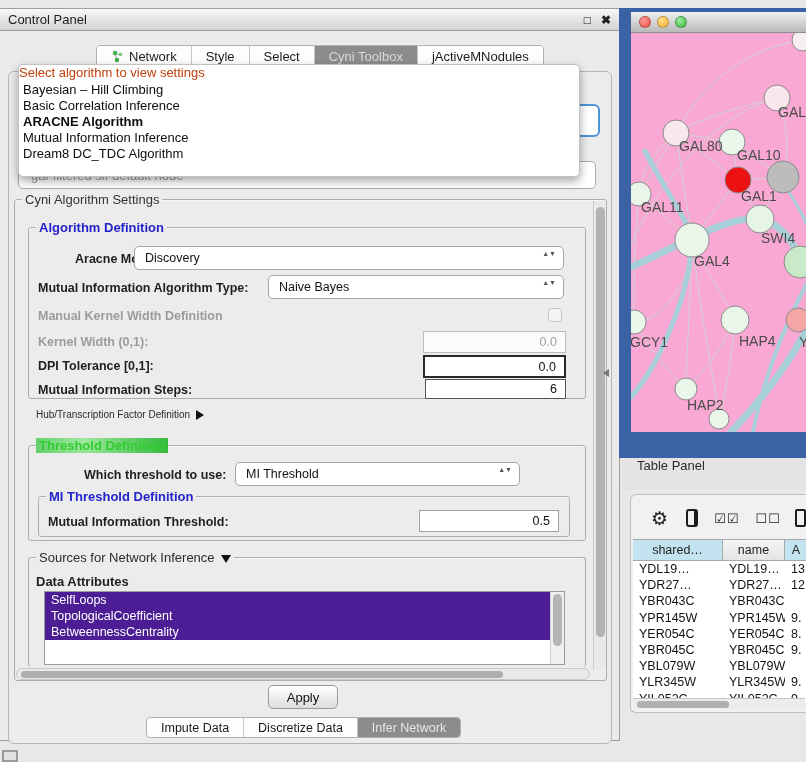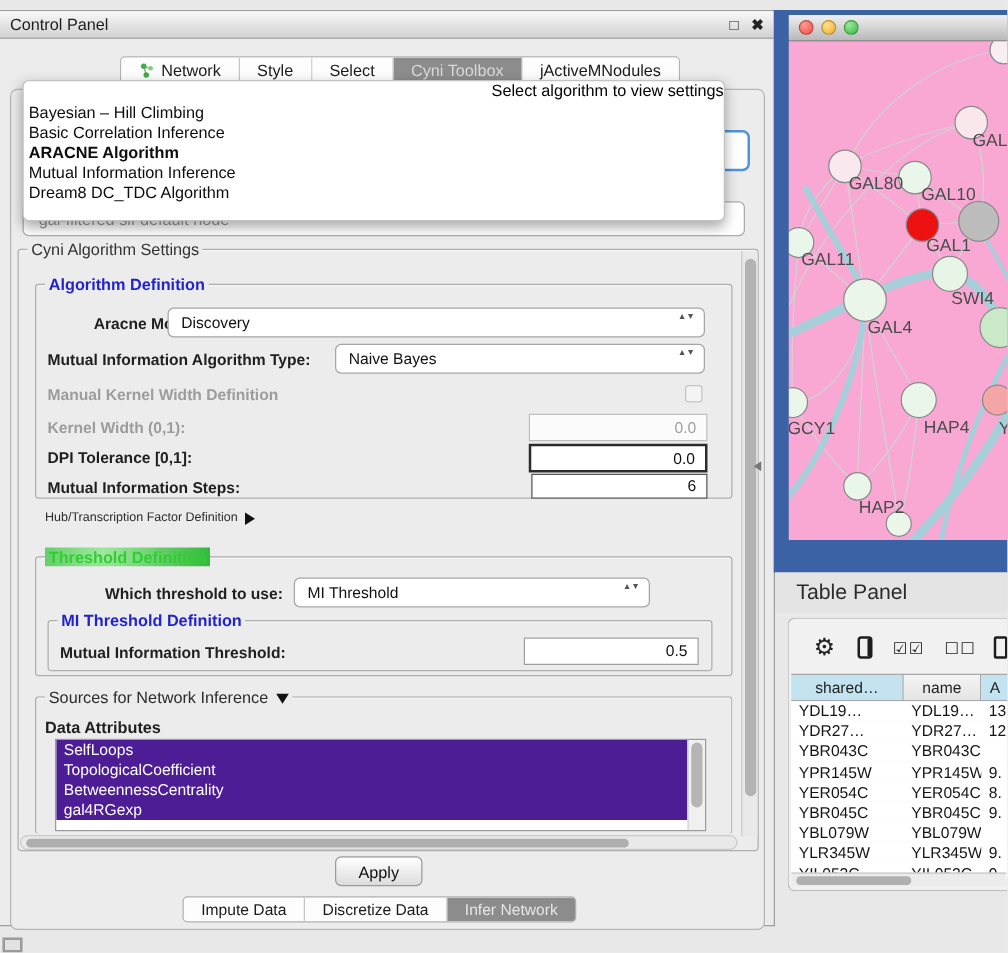--- a/index.html
+++ b/index.html
@@ -34,21 +34,21 @@
     border:2px solid #4f93d8; border-radius:6px; z-index:10; }
   
   #network-combo { left:18px; top:152px; width:578px; height:28px; background:#fff;
     border:1px solid #ababab; border-radius:5px; z-index:5; font-size:13px; color:#9a9a9a;
     display:flex; align-items:center; padding:0 12px; }
 
   
   #algo-dropdown { left:18px; top:55px; width:562px; height:113px; background:#fff;
     border:1px solid #c2c2c2; border-radius:5px; z-index:30;
     box-shadow:0 4px 10px rgba(0,0,0,0.35); overflow:hidden; }
-  #algo-placeholder { height:17px; text-align:right; color:#000000; font-size:13px; line-height:16px; }
+  #algo-placeholder { height:17px; text-align:left; color:#c2410c; font-size:13px; line-height:16px; }
   .algo-item { font-size:13px; color:#0d0d0d; line-height:16px; padding-left:4px; white-space:nowrap; }
   .algo-item.selected { font-weight:bold; }
 
   
   .groupbox { position:absolute; border:1px solid #aeaeae; border-radius:3px;
     box-shadow:inset 0 1px 0 #f6f6f6; }
   .group-title { position:absolute; font-size:13px; background:#ececec; padding:0 3px; white-space:nowrap; }
   .t-dark { color:#333; }
   .t-blue { color:#2323cc; font-weight:bold; }
   .t-green { color:#32cd32; font-weight:bold; }
@@ -108,21 +108,21 @@
     display:flex; align-items:center; padding-left:8px; }
   .traffic { width:12px; height:12px; border-radius:50%; margin-right:6px; border:1px solid rgba(0,0,0,0.25); }
   .t-red { background:radial-gradient(circle at 35% 30%, #ff9a93, #ee4b42); }
   .t-yellow { background:radial-gradient(circle at 35% 30%, #ffe08a, #f0ad2d); }
   .t-green { background:radial-gradient(circle at 35% 30%, #9fe89f, #33b93c); }
   #net-area { left:631px; top:33px; width:175px; height:399px; background:#f9a8d4; overflow:hidden; }
   .nlabel { position:absolute; font-size:14px; color:#4b4b4b; white-space:nowrap; }
 
   
   #tp-header { left:620px; top:458px; width:186px; height:32px; background:#e4e4e4;
-    display:flex; align-items:center; padding-left:17px; font-size:17px; color:#2b2b2b; }
+    display:flex; padding-left:17px; font-size:13px; color:#2b2b2b; }
   #table-panel { left:630px; top:494px; width:176px; height:219px; background:#f1f1f1;
     border:1px solid #bdbdbd; border-radius:6px 0 0 6px; border-right:none; overflow:hidden; }
   #tp-toolbar { position:absolute; left:0; top:8px; width:100%; height:30px; display:flex; align-items:center; }
   .tp-icon { color:#1d1d1d; }
   #gear-icon { font-size:19px; margin-left:20px; }
   #split-col-icon { width:18px; height:18px; border:2px solid #1d1d1d; border-radius:3px; margin-left:18px; position:relative; }
   #split-col-icon::after { content:""; position:absolute; left:6px; top:0; width:2px; height:14px; background:#1d1d1d; }
   .cb-group { margin-left:16px; font-size:13px; letter-spacing:1px; color:#1d1d1d; }
   #doc-icon { width:16px; height:18px; border:2px solid #1d1d1d; border-radius:2px; margin-left:14px; }
 
@@ -259,21 +259,20 @@
   <div class="abs" style="left:36px; top:541px; background:#ececec; padding:0 3px; font-size:13px; color:#2b2b2b; display:flex; align-items:center;">
     <span>Sources for Network Inference</span>
     <span class="arrow-down"></span>
   </div>
   <span class="lbl" style="left:36px; top:565px; font-size:13px;">Data Attributes</span>
 
   <div class="abs" id="attr-list">
     <div class="attr-item">SelfLoops</div>
     <div class="attr-item">TopologicalCoefficient</div>
     <div class="attr-item">BetweennessCentrality</div>
-    <div class="attr-item">gal4RGexp</div>
     <div id="attr-vscroll">
       <div id="attr-vthumb"></div>
     </div>
   </div>
 
   <div class="hscroll-track" style="left:16px; top:659px; width:574px; height:12px;">
     <div class="hscroll-thumb" style="left:4px; top:2px; width:482px; height:7px;"></div>
   </div>
 
   <div class="abs" id="apply-btn">

